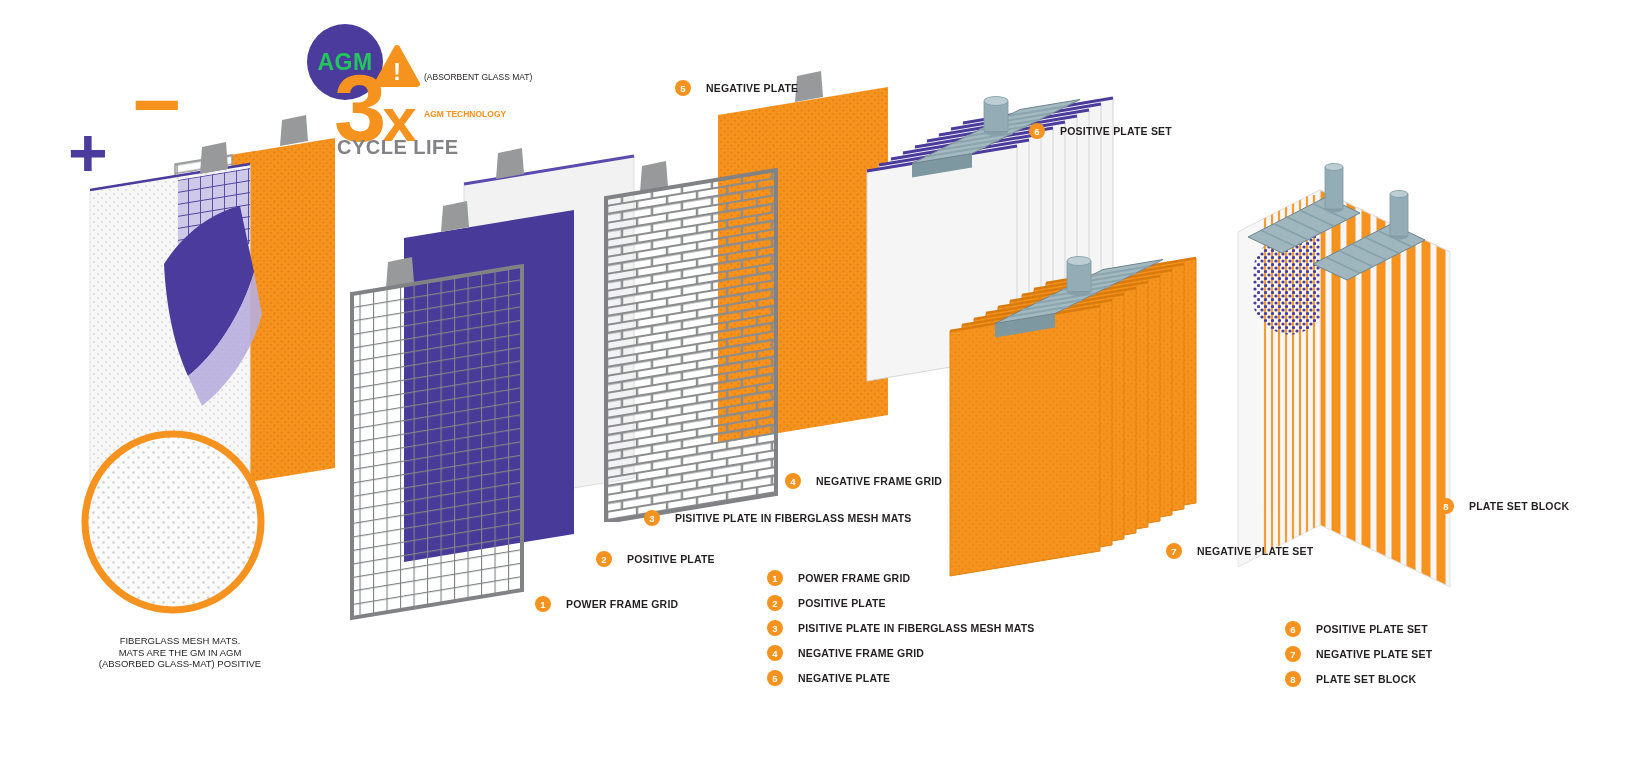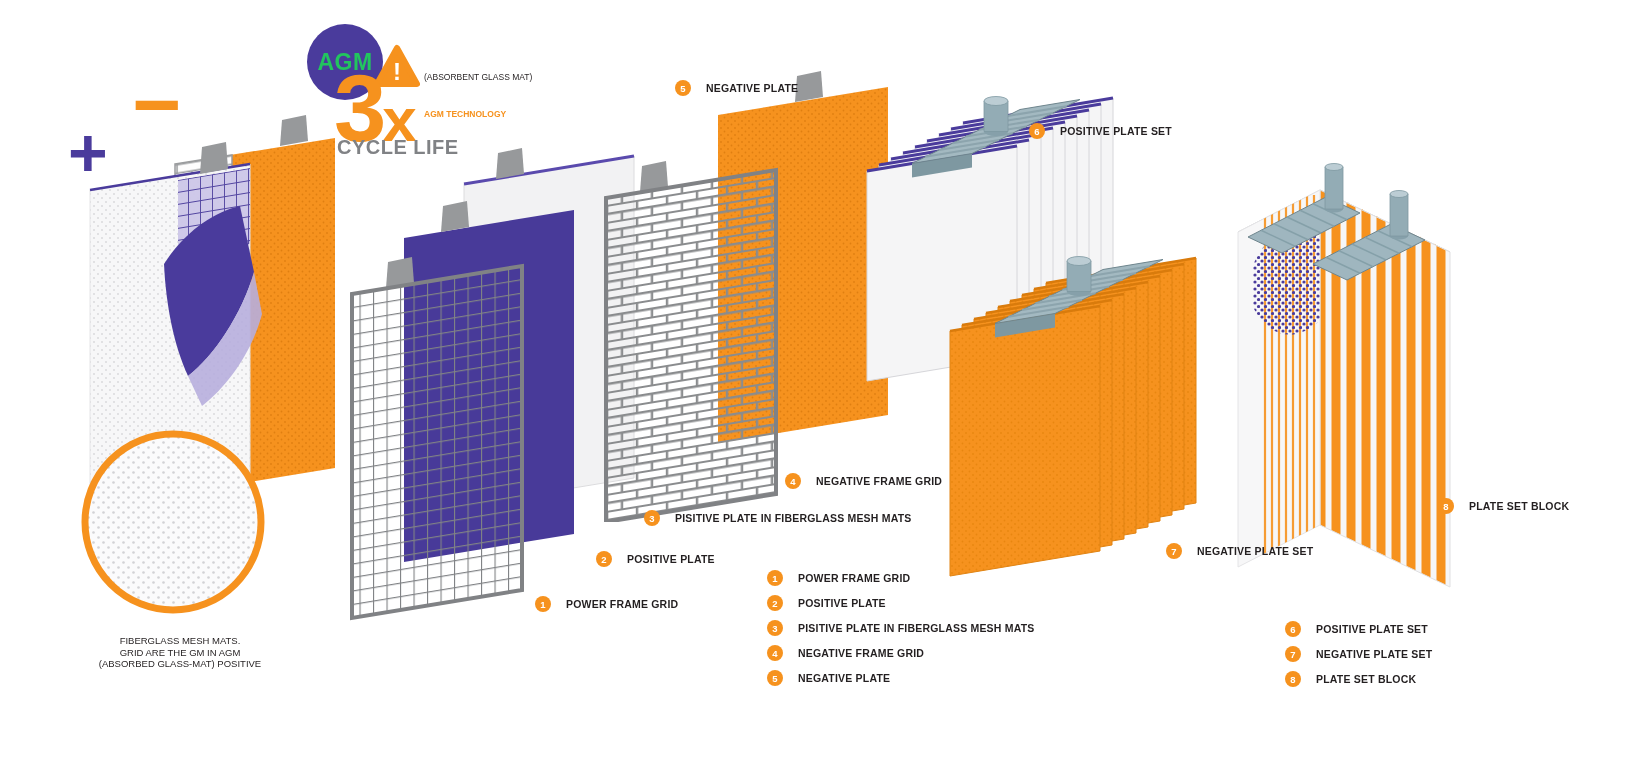--- a/index.html
+++ b/index.html
@@ -95,21 +95,21 @@
         <rect width="10" height="10" fill="#fbfbfc"></rect>
         <circle cx="2.5" cy="2.5" r="1.3" fill="#d2d2d5"></circle>
           <circle cx="7.5" cy="7.5" r="1.3" fill="#d2d2d5"></circle>
       </pattern>
     </defs>
     <circle cx="97" cy="97" r="88" fill="url(#dotsM)" stroke="#F6921E" stroke-width="7"></circle>
   </svg>
 
   <div class="caption">
     <div>FIBERGLASS MESH MATS.</div>
-    <div>GRID ARE THE GM IN AGM</div>
+    <div>MATS ARE THE GM IN AGM</div>
     <div>(ABSORBED GLASS-MAT) POSITIVE</div>
   </div>
 
   <svg class="abs" style="left:346px; top:146px" width="310" height="492" viewBox="0 0 310 492">
     <defs>
       <pattern id="sqG" width="13.5" height="13.5" patternUnits="userSpaceOnUse" patternTransform="skewY(-9.35)">
         <path d="M0,0 H13.5 M0,0 V13.5" stroke="#808285" stroke-width="2.2" fill="none"></path>
       </pattern>
     </defs>
     <g>

